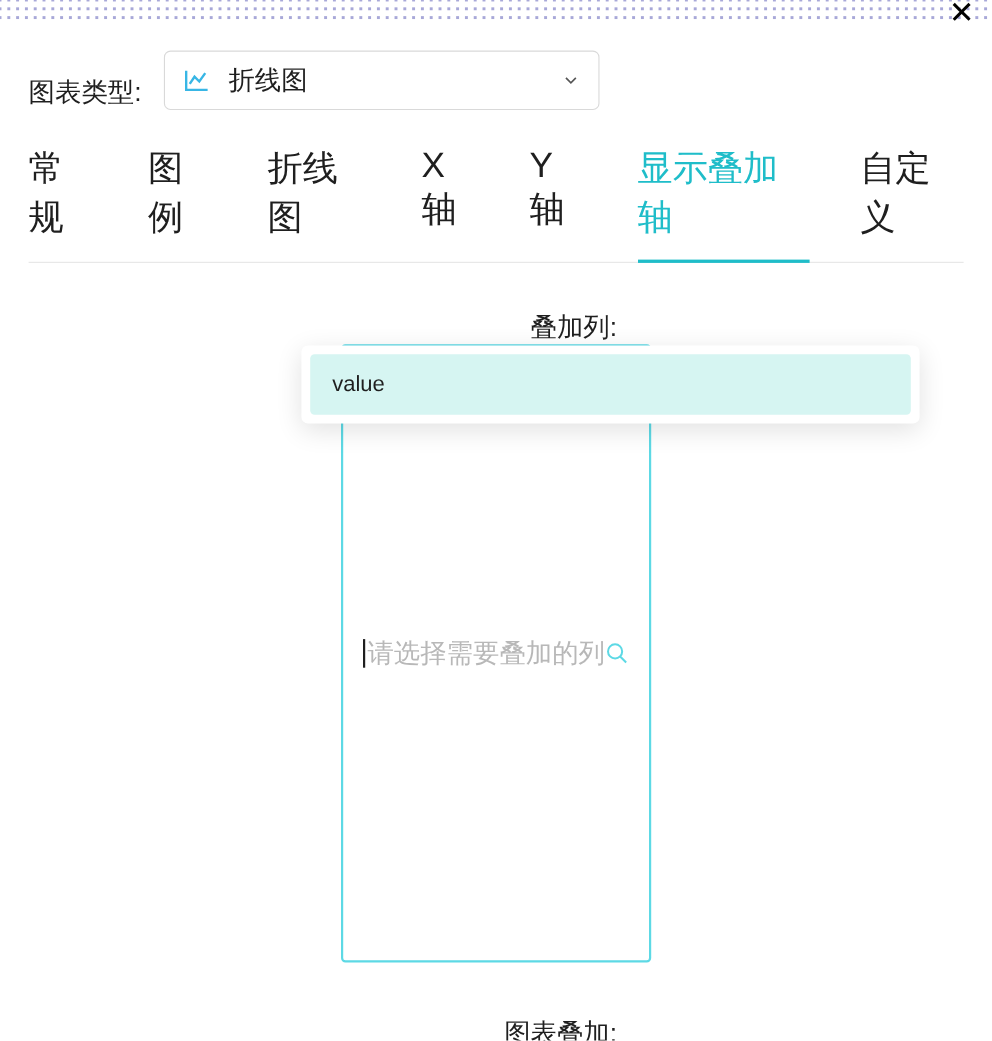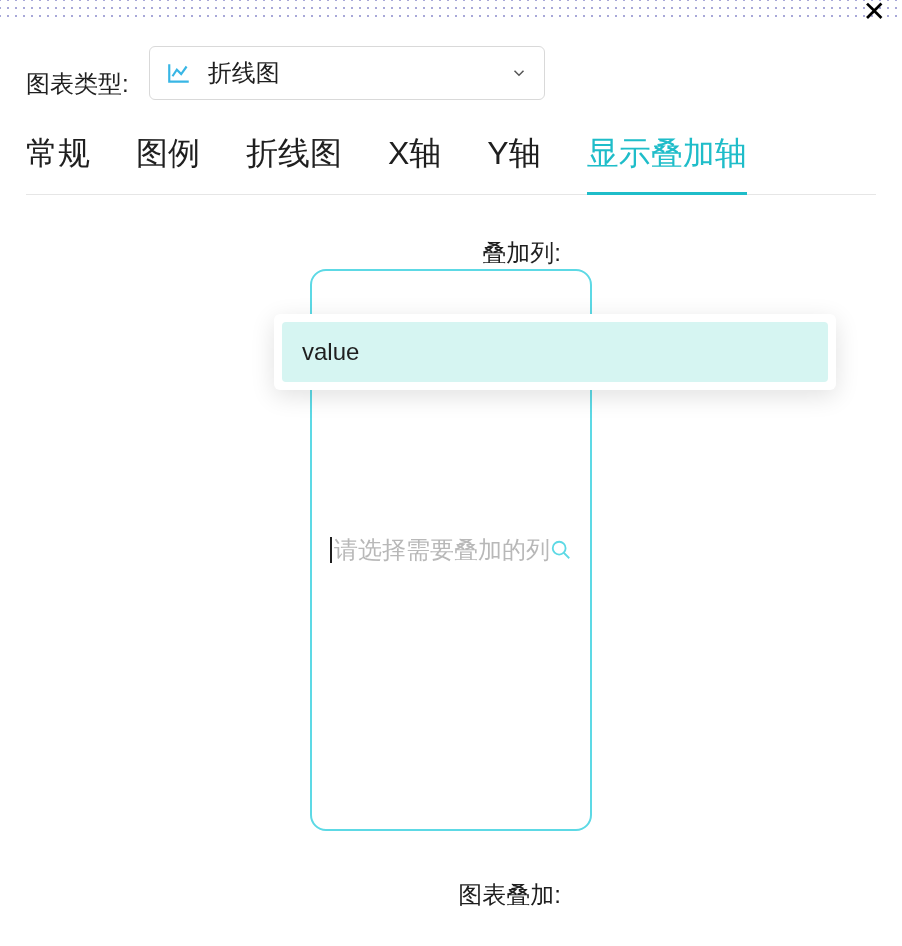--- a/index.html
+++ b/index.html
@@ -123,21 +123,21 @@
       width: 252px;
       text-align: right;
       font-size: 24px;
       color: #1f1f1f;
       padding-right: 16px;
     }
 
     .search-select {
       flex: 0 0 562px;
       border: 2px solid #5dd9e5;
-      border-radius: 16px;
+      border-radius: 4px;
       padding: 10px 18px;
       display: flex;
       align-items: center;
       background: #fff;
       position: relative;
     }
 
     .search-cursor {
       width: 2px;
       height: 26px;
@@ -162,21 +162,21 @@
       left: 274px;
       top: 314px;
       width: 562px;
       background: #fff;
       border-radius: 6px;
       box-shadow: 0 6px 24px rgba(0,0,0,0.12);
       padding: 8px;
     }
 
     .dropdown-item {
-      font-size: 24px;
+      font-size: 20px;
       color: #1f1f1f;
       padding: 16px 20px;
       border-radius: 4px;
       cursor: pointer;
     }
 
     .dropdown-item.highlighted {
       background: #d6f5f2;
     }
   </style>
@@ -206,20 +206,21 @@
     </div>
   </div>
 
   <div class="tabs-row">
     <div class="tab">常规</div>
     <div class="tab">图例</div>
     <div class="tab">折线图</div>
     <div class="tab">X轴</div>
     <div class="tab">Y轴</div>
     <div class="tab active">显示叠加轴</div>
+    <div class="tab">自定义</div>
   </div>
 
   <div class="form-row">
     <div class="row-label">叠加列:</div>
     <div class="search-select">
       <div class="search-cursor"></div>
       <span class="search-placeholder">请选择需要叠加的列</span>
       <span class="search-icon">
         <svg width="22" height="22" viewBox="0 0 24 24" fill="none" stroke="currentColor" stroke-width="2">
           <circle cx="10" cy="10" r="7"></circle>

